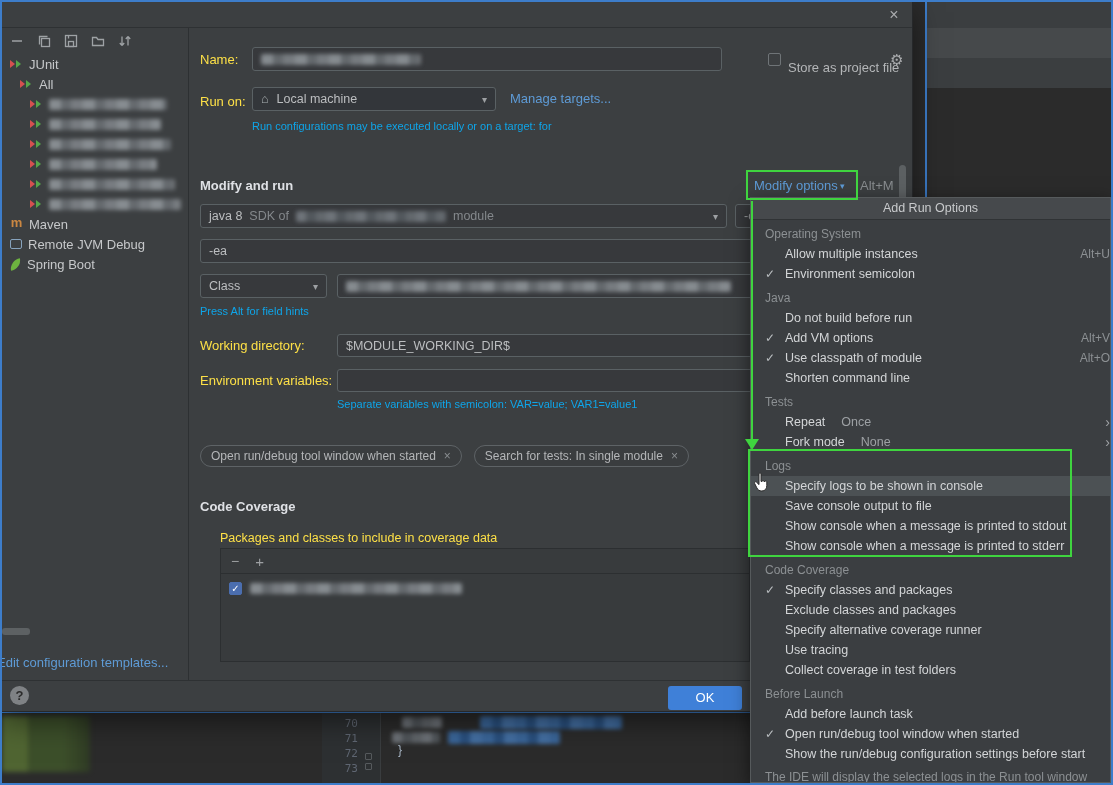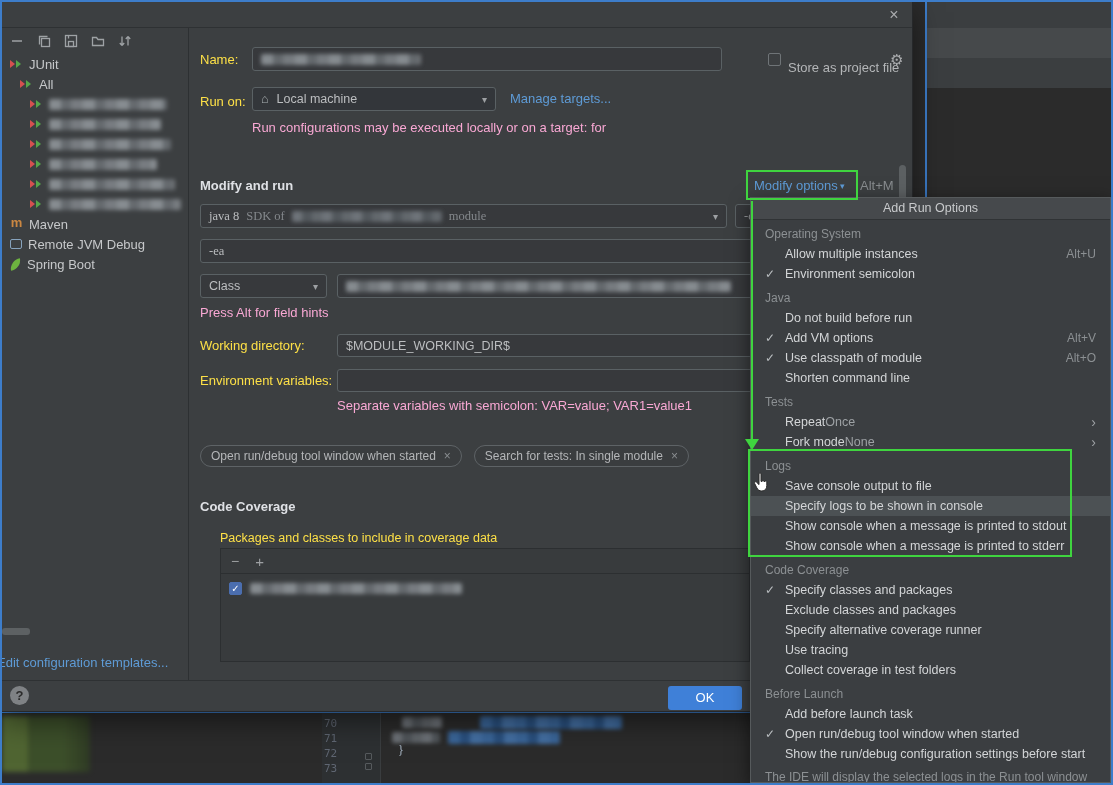--- a/index.html
+++ b/index.html
@@ -1,33 +1,33 @@
 <!DOCTYPE html>
 <html><head>
 <meta charset="utf-8">
 <style>
   *{margin:0;padding:0;box-sizing:border-box}
   html,body{background:#1a1a1a}
   .screen{position:relative;width:1113px;height:785px;background:#2b2b2b;border:2px solid #3d7dca;
           overflow:hidden;font-family:"Liberation Sans",sans-serif;font-size:13px;color:#bcbec0}
   .abs{position:absolute}
-  .mono{font-family:Liberation Serif, serif;font-size:12px}
+  .mono{font-family:Liberation Sans, sans-serif;font-size:12px}
   .blur{display:inline-block;height:11px;border-radius:2px;filter:blur(2.2px);opacity:.8;vertical-align:middle;
         background:repeating-linear-gradient(90deg,#9aa0a5 0 12px,#70757a 12px 22px,#878c91 22px 34px)}
   .blur.dk{background:repeating-linear-gradient(90deg,#7d838a 0 10px,#5a6066 10px 20px,#6e747a 20px 30px)}
   .blur.blue{background:repeating-linear-gradient(90deg,#3e74b4 0 12px,#2a5a94 12px 22px,#4a80c0 22px 34px)}
   .blur.green{filter:blur(2.5px);background:linear-gradient(90deg,#5a7434 0 30%,#41582a 30% 70%,#303f23 100%)}
 
   
   .stripe{position:absolute;left:925px;width:184px;z-index:1}
   .vblue{position:absolute;left:923px;top:0;width:2px;height:711px;background:#3d7dca;z-index:6}
   .hblue{position:absolute;left:0;top:709px;width:1109px;height:2px;background:#3d7dca;z-index:6}
   .gutter{position:absolute;left:320px;top:711px;width:58px;height:72px;background:#2d3032;z-index:1}
   .gutter-sep{position:absolute;left:378px;top:711px;width:1px;height:72px;background:#3a3d3f;z-index:2}
-  .ln{height:15px;line-height:15px;text-align:left;color:#5f6672;font-family:"DejaVu Sans Mono",monospace;font-size:11px}
+  .ln{height:15px;line-height:15px;text-align:right;color:#5f6672;font-family:"DejaVu Sans Mono",monospace;font-size:11px}
   .gut-ic{position:absolute;width:7px;height:7px;border:1px solid #565a5d;border-radius:1px;z-index:3}
 
   
   .dialog{position:absolute;left:0;top:0;width:910px;height:709px;background:#3c3f41;z-index:10;
           box-shadow:0 0 0 1px #26282a,0 10px 28px rgba(0,0,0,.5)}
   .titlebar{position:absolute;left:0;top:0;right:0;height:26px;border-bottom:1px solid #2e3133}
   .title{position:absolute;left:28px;top:0;height:26px;line-height:26px;color:#c6c8ca}
   .close-btn{position:absolute;right:4px;top:0;width:28px;height:26px;text-align:center;line-height:26px;
              color:#a9abad;font-size:16px;cursor:default}
   .left-panel{position:absolute;left:0;top:26px;width:187px;height:652px;border-right:1px solid #2d3032;overflow:hidden}
@@ -40,21 +40,21 @@
   .junit-icon::before{content:"";position:absolute;top:2px;left:0;border-top:4px solid transparent;border-bottom:4px solid transparent;border-left:5px solid #d75050}
   .junit-icon::after{content:"";position:absolute;top:2px;left:6px;border-top:4px solid transparent;border-bottom:4px solid transparent;border-left:5px solid #57a64a}
   .maven-icon{width:13px;height:14px;flex:none;color:#cb8742;font-weight:bold;font-size:13px;line-height:12px;text-align:center}
   .maven-icon::before{content:"m"}
   .remote-debug-icon{width:12px;height:10px;flex:none;border:1.5px solid #87a3bd;border-radius:2px}
   .spring-boot-icon{width:11px;height:11px;flex:none;background:#6db33f;border-radius:100% 0;transform:rotate(-10deg)}
   .panel-link{position:absolute;left:-5px;top:627px;color:#5e9bd6;white-space:nowrap}
   .hscroll{position:absolute;left:0;top:600px;width:28px;height:7px;background:#5d6163;border-radius:3px}
 
   .label{position:absolute;height:24px;line-height:24px;color:#fde047}
-  .hint{position:absolute;font-size:13px;color:#f9a8d4}
+  .hint{position:absolute;font-size:11px;color:#0ea5e9}
   .sec-title{position:absolute;font-weight:bold;color:#dfe1e5}
   .link{color:#5e9bd6}
   .field{position:absolute;background:#37393c;border:1px solid #5a6164;border-radius:3px;display:flex;
          align-items:center;padding:0 8px;font-size:12.5px;color:#bcbec0;white-space:nowrap;overflow:hidden}
   .arrow{margin-left:auto;color:#9da0a3;font-size:10px}
   .cb{position:absolute;width:13px;height:13px;border:1.5px solid #6f7477;border-radius:2px;background:transparent}
   .cb.checked{background:#4b6eaf;border-color:#4b6eaf;color:#fff;font-size:10px;line-height:12px;text-align:center}
   .chips{position:absolute;left:198px;top:443px;display:flex;gap:12px}
   .chip{height:22px;display:inline-flex;align-items:center;padding:0 10px;border:1px solid #5e6366;
         border-radius:12px;background:#3a3d3f;color:#b4b6b8;font-size:12px;white-space:nowrap}
@@ -67,24 +67,24 @@
   .ok-btn{position:absolute;left:666px;top:684px;width:74px;height:24px;background:#3f80d8;color:#fff;
           border:none;border-radius:3px;font-size:13px;text-align:center;line-height:24px;font-family:inherit}
   .scroll-thumb{position:absolute;left:897px;top:163px;width:7px;height:52px;background:#5c6062;border-radius:4px}
 
   
   .menu{position:absolute;left:748px;top:195px;width:361px;height:586px;background:#3b3e41;
         border:1px solid #565a5c;box-shadow:0 6px 18px rgba(0,0,0,.55);z-index:30;overflow:hidden}
   .menu-header{height:22px;line-height:21px;text-align:center;background:#46494c;border-bottom:1px solid #303335;
                color:#c8cacc;font-size:12.5px}
   .menu-section-label{height:24px;padding:7px 0 0 14px;color:#8c9093;font-size:12px}
-  .menu-item{height:20px;display:flex;align-items:center;padding:0 14px 0 14px;font-size:12.5px;color:#d3d5d7;white-space:nowrap}
+  .menu-item{height:20px;display:flex;align-items:center;padding:0 0 0 14px;font-size:12.5px;color:#d3d5d7;white-space:nowrap}
   .menu-item.hover{background:#4c5154}
   .mi-check{width:20px;flex:none;color:#b7bbbe;font-size:12px}
-  .mi-value{color:#9da1a4}
+  .mi-value{margin-left:16px;color:#9da1a4}
   .mi-right{margin-left:auto;color:#8c9093;font-size:12px;padding-left:8px}
   .mi-right.sub{font-size:14px;color:#9da1a4;line-height:14px}
   .menu-note{padding:6px 0 0 14px;color:#8c9093;font-size:12px;white-space:nowrap}
 
   
   .annot{position:absolute;border:2px solid #3fd43f;z-index:40;pointer-events:none}
   .a-line{position:absolute;left:749px;top:199px;width:2px;height:238px;background:#3fd43f;z-index:40;pointer-events:none}
   .a-head{position:absolute;left:743px;top:437px;width:0;height:0;border-left:7px solid transparent;
           border-right:7px solid transparent;border-top:11px solid #3fd43f;z-index:40;pointer-events:none}
   .cursor{position:absolute;left:750px;top:470px;z-index:50;pointer-events:none}
@@ -331,27 +331,27 @@
           <span class="mi-value">Once</span>
           <span class="mi-right sub">›</span>
         </div>
         <div class="menu-item">
           <span class="mi-check"></span>
           <span class="mi-label">Fork mode</span>
           <span class="mi-value">None</span>
           <span class="mi-right sub">›</span>
         </div>
         <div class="menu-section-label">Logs</div>
+        <div class="menu-item hover">
+          <span class="mi-check"></span>
+          <span class="mi-label">Specify logs to be shown in console</span>
+        </div>
         <div class="menu-item">
           <span class="mi-check"></span>
           <span class="mi-label">Save console output to file</span>
-        </div>
-        <div class="menu-item hover">
-          <span class="mi-check"></span>
-          <span class="mi-label">Specify logs to be shown in console</span>
         </div>
         <div class="menu-item">
           <span class="mi-check"></span>
           <span class="mi-label">Show console when a message is printed to stdout</span>
         </div>
         <div class="menu-item">
           <span class="mi-check"></span>
           <span class="mi-label">Show console when a message is printed to stderr</span>
         </div>
         <div class="menu-section-label">Code Coverage</div>

